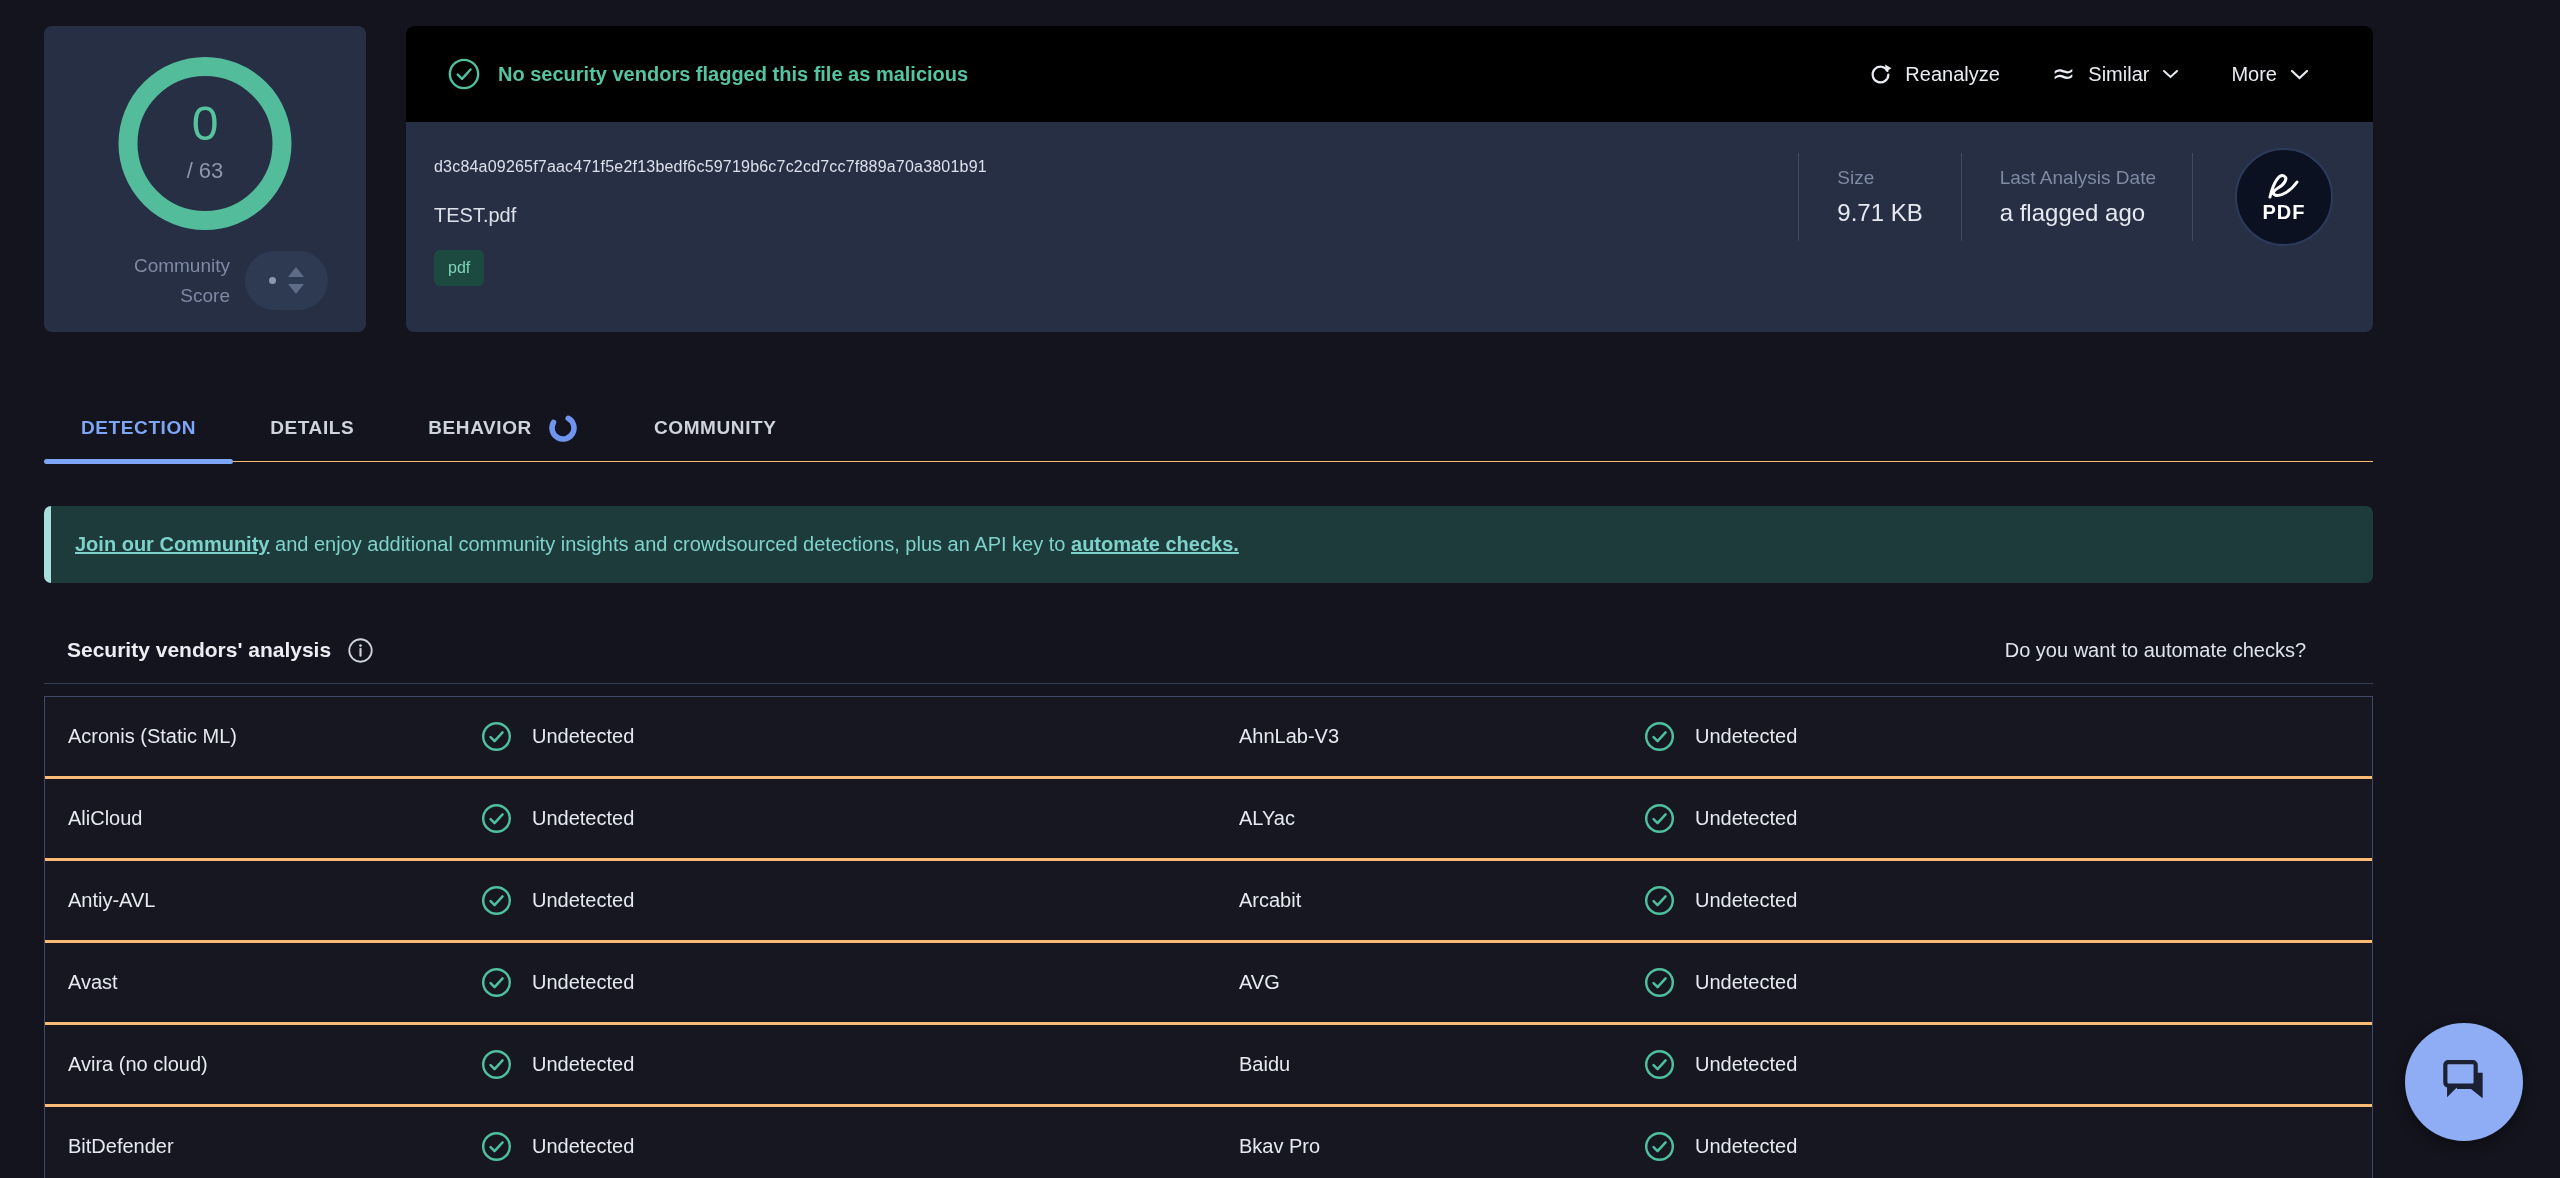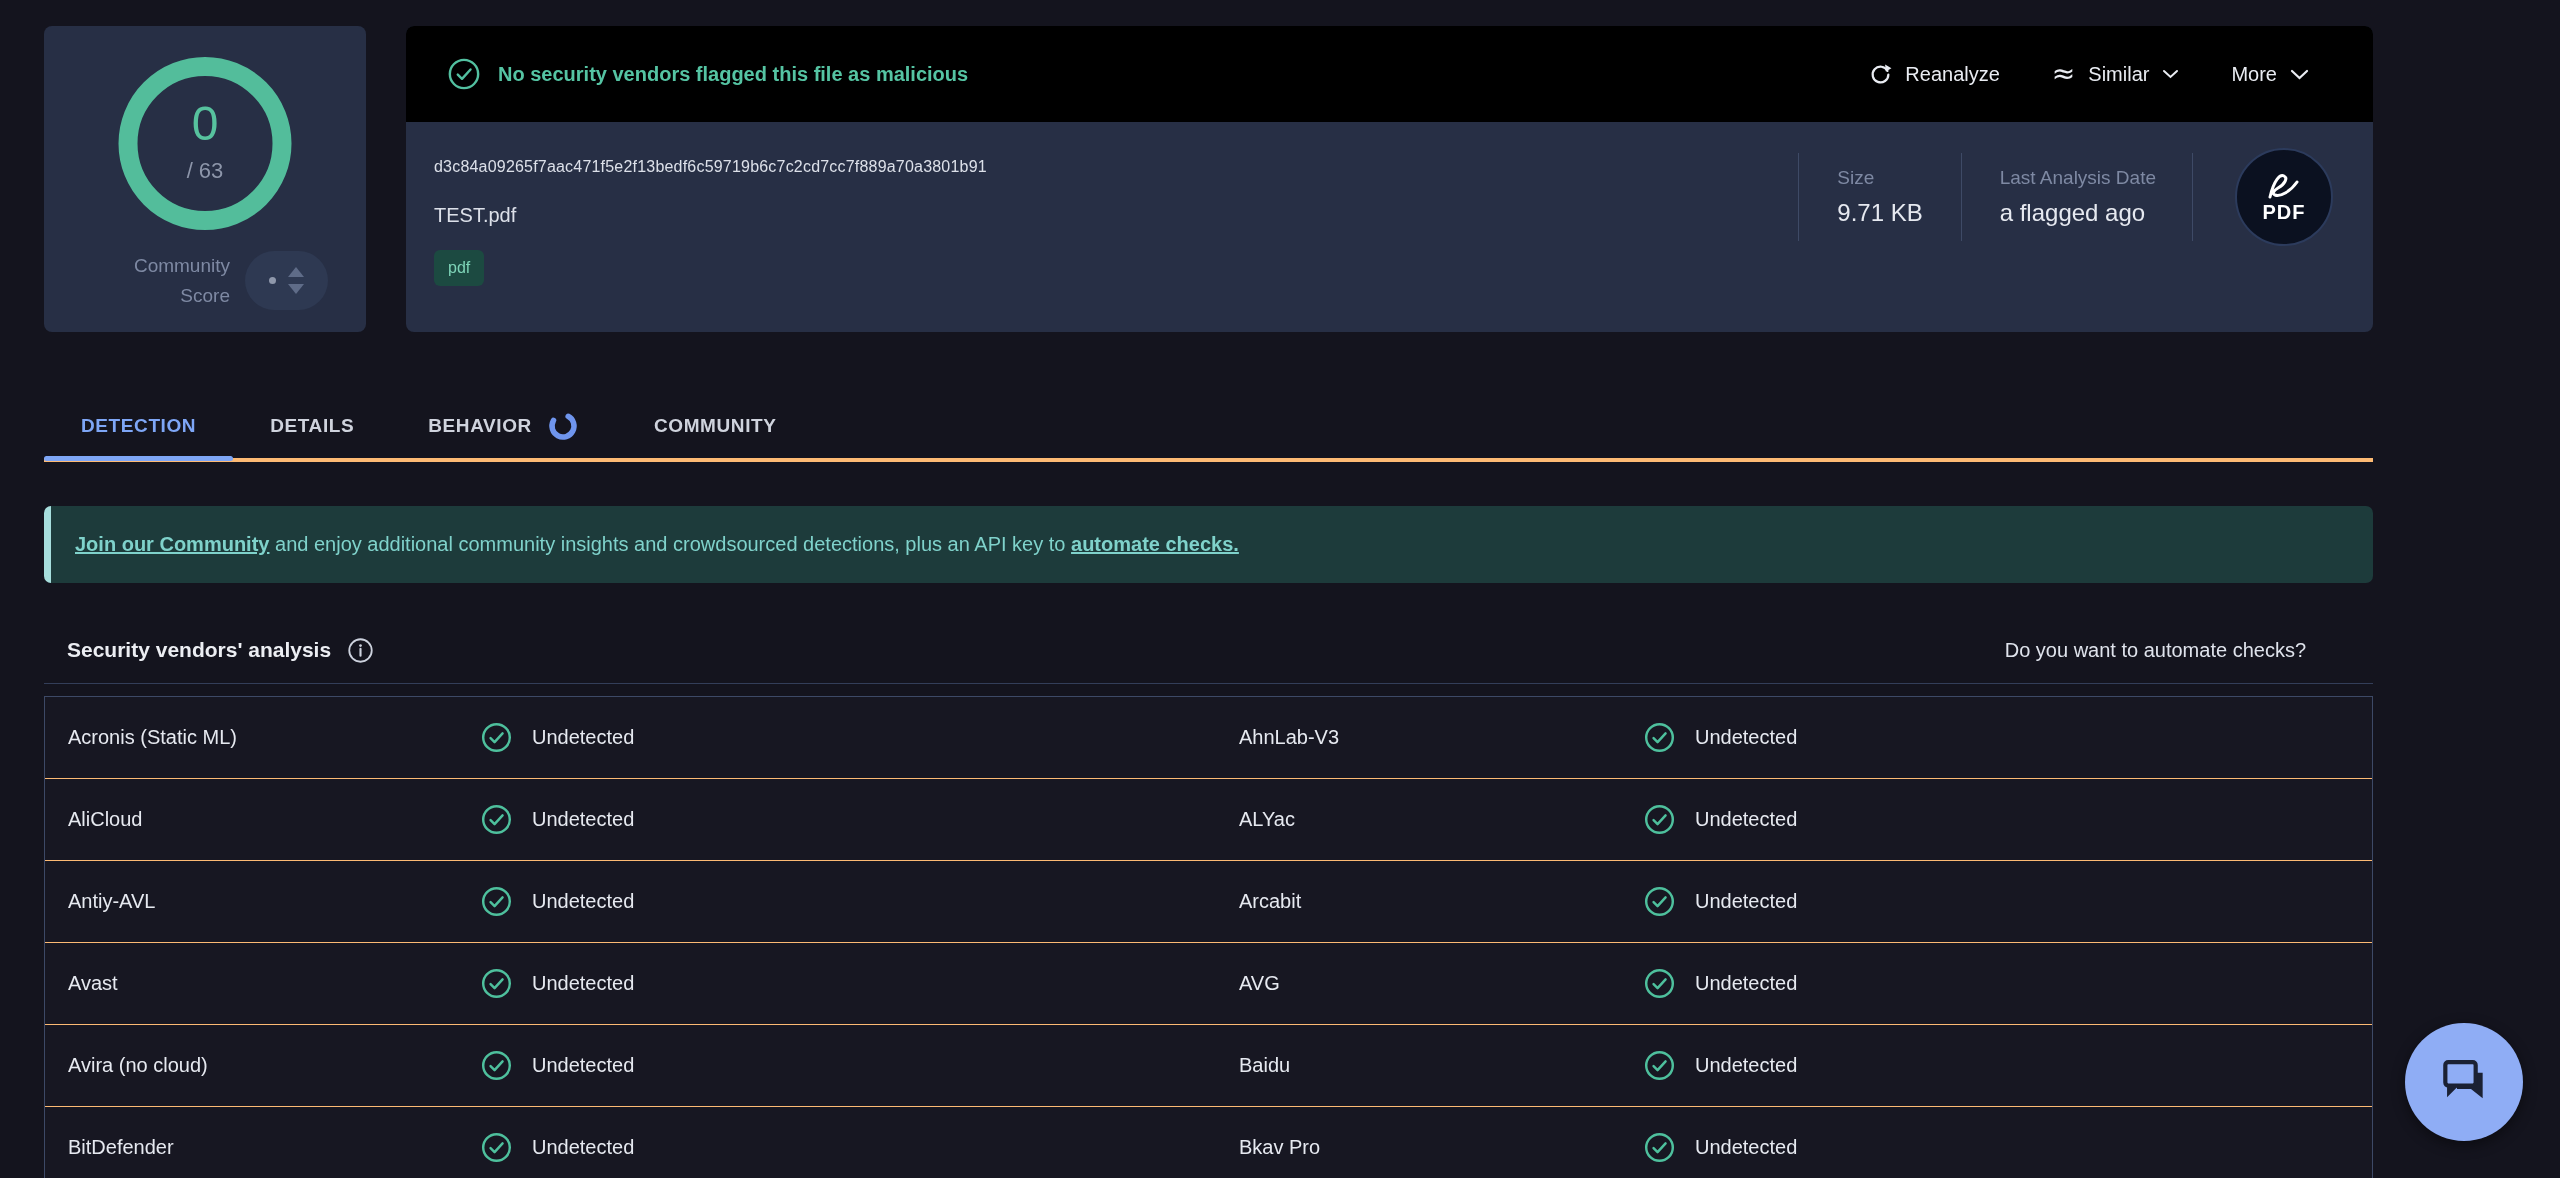--- a/index.html
+++ b/index.html
@@ -74,21 +74,21 @@
   .pdf-badge {
     width:98px; height:98px; border-radius:50%; background:#0b1120;
     border:2px solid #2c3b5c; margin-left:42px;
     display:flex; flex-direction:column; align-items:center; justify-content:center; gap:2px;
   }
   .pdf-badge-label { font-size:20px; font-weight:700; color:#ffffff; letter-spacing:1px; line-height:1; }
 
   
   .tabs-row {
     position:absolute; left:44px; top:394px; width:2329px; height:68px;
-    display:flex; align-items:center; border-bottom:4px solid #fdba74;
+    display:flex; align-items:center; border-bottom:1px solid #fdba74;
   }
   .tab {
     height:100%; display:flex; align-items:center; gap:14px; padding:0 37px;
     font-size:19px; font-weight:600; letter-spacing:0.6px; color:#cfd3dd;
     cursor:pointer; position:relative;
   }
   .tab.active { color:#7ea6f6; }
   .tab.active::after {
     content:""; position:absolute; left:0; right:0; bottom:-3px; height:5px;
     background:#7ea6f6; border-radius:3px;
@@ -113,21 +113,21 @@
   .automate-prompt { margin-left:auto; font-size:20px; color:#dfe3ec; cursor:pointer; }
   .section-divider { position:absolute; left:44px; top:683px; width:2329px; height:1px; background:#333e59; }
 
   
   .vendor-table {
     position:absolute; left:44px; top:696px; width:2329px;
     border:1px solid #3d4966; border-bottom:none; background:#171722;
   }
   .vt-row {
     height:82px; display:flex; align-items:center;
-    border-bottom:1px solid #fdba74;
+    border-bottom:3px solid #fdba74;
   }
   .cell { font-size:20px; color:#e6e9f0; }
   .cell.v1 { padding-left:23px; width:436px; }
   .cell.d1 { width:758px; }
   .cell.v2 { width:405px; }
   .cell.d2 { flex:1; }
   .det { display:flex; align-items:center; gap:20px; }
 
   
   .chat-fab {

